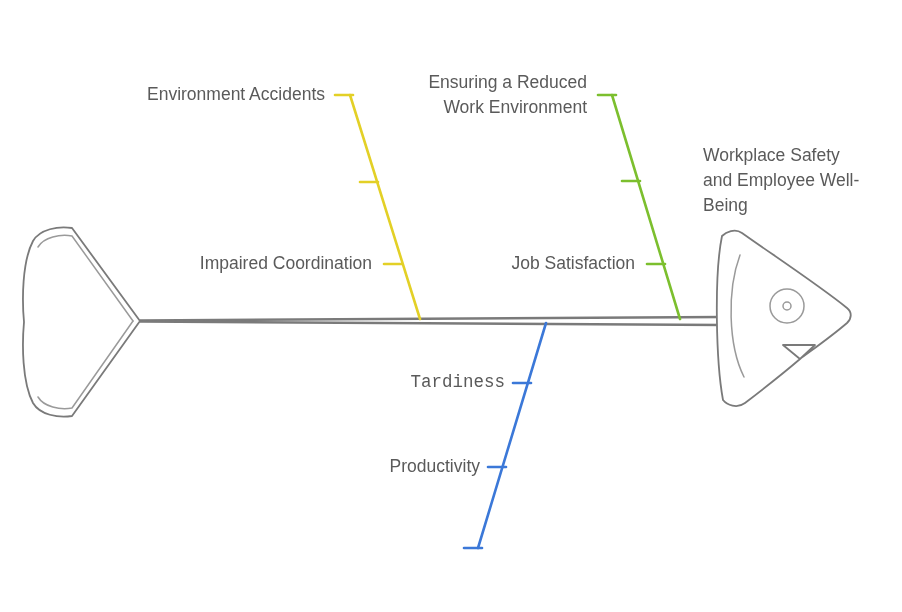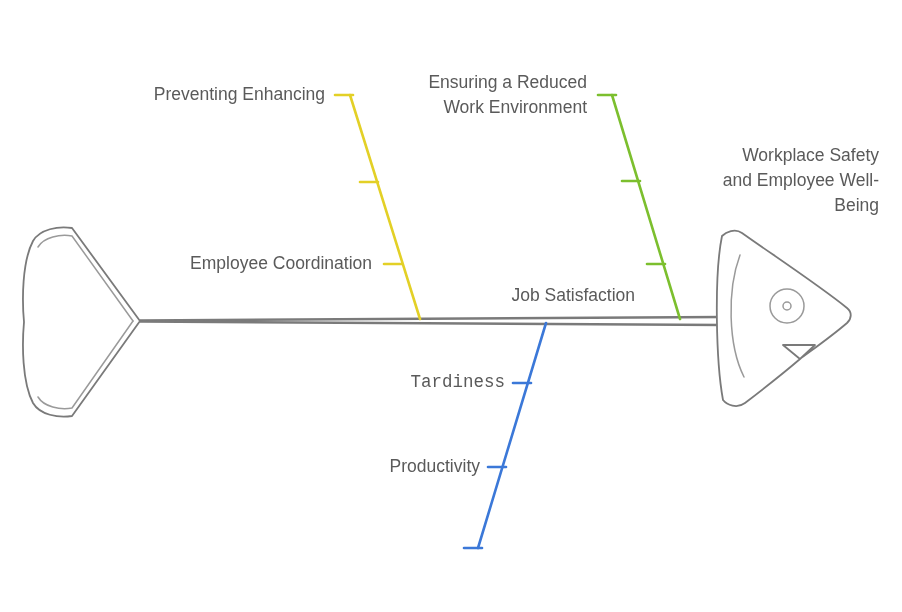--- a/index.html
+++ b/index.html
@@ -34,21 +34,21 @@
   }
   .bone-label.right-aligned {
     text-align: right;
   }
   .head-label {
     position: absolute;
     font-family: "Liberation Sans", sans-serif;
     font-size: 17.5px;
     line-height: 25px;
     color: #5a5a5a;
-    text-align: right;
+    text-align: left;
     white-space: pre-line;
   }
 </style>
 </head>
 <body>
 
 <div id="diagram-root">
 
   <svg id="fishbone-svg" viewBox="0 0 902 612">
 
@@ -103,30 +103,30 @@
 
     <g>
       <line x1="546" y1="323" x2="478" y2="548" stroke="#3B78D8" stroke-width="2.6" stroke-linecap="round"></line>
       <line x1="513" y1="383" x2="531" y2="383" stroke="#3B78D8" stroke-width="2.6" stroke-linecap="round"></line>
       <line x1="488" y1="467" x2="506" y2="467" stroke="#3B78D8" stroke-width="2.6" stroke-linecap="round"></line>
       <line x1="464" y1="548" x2="482" y2="548" stroke="#3B78D8" stroke-width="2.6" stroke-linecap="round"></line>
     </g>
 
   </svg>
 
-  <div class="bone-label right-aligned" style="left:60px; top:82px; width:265px;">Preventing Enhancing</div>
+  <div class="bone-label right-aligned" style="left:60px; top:82px; width:265px;">Environment Accidents</div>
 
 
-  <div class="bone-label right-aligned" style="left:90px; top:251px; width:282px;">Employee Coordination</div>
+  <div class="bone-label right-aligned" style="left:90px; top:251px; width:282px;">Impaired Coordination</div>
 
   <div class="bone-label right-aligned" style="left:360px; top:70px; width:227px;">Ensuring a Reduced
 Work Environment</div>
 
 
-  <div class="bone-label right-aligned" style="left:400px; top:251px; width:235px;margin-top:32px;">Job Satisfaction</div>
+  <div class="bone-label right-aligned" style="left:400px; top:251px; width:235px;">Job Satisfaction</div>
 
   <div class="bone-label right-aligned" style="left:300px; top:370px; width:205px;font-family:Liberation Mono, monospace;">Tardiness</div>
 
   <div class="bone-label right-aligned" style="left:250px; top:454px; width:230px;">Productivity</div>
 
 
   <div class="head-label" style="left:703px; top:143px; width:176px;">Workplace Safety
 and Employee Well-
 Being</div>
 

